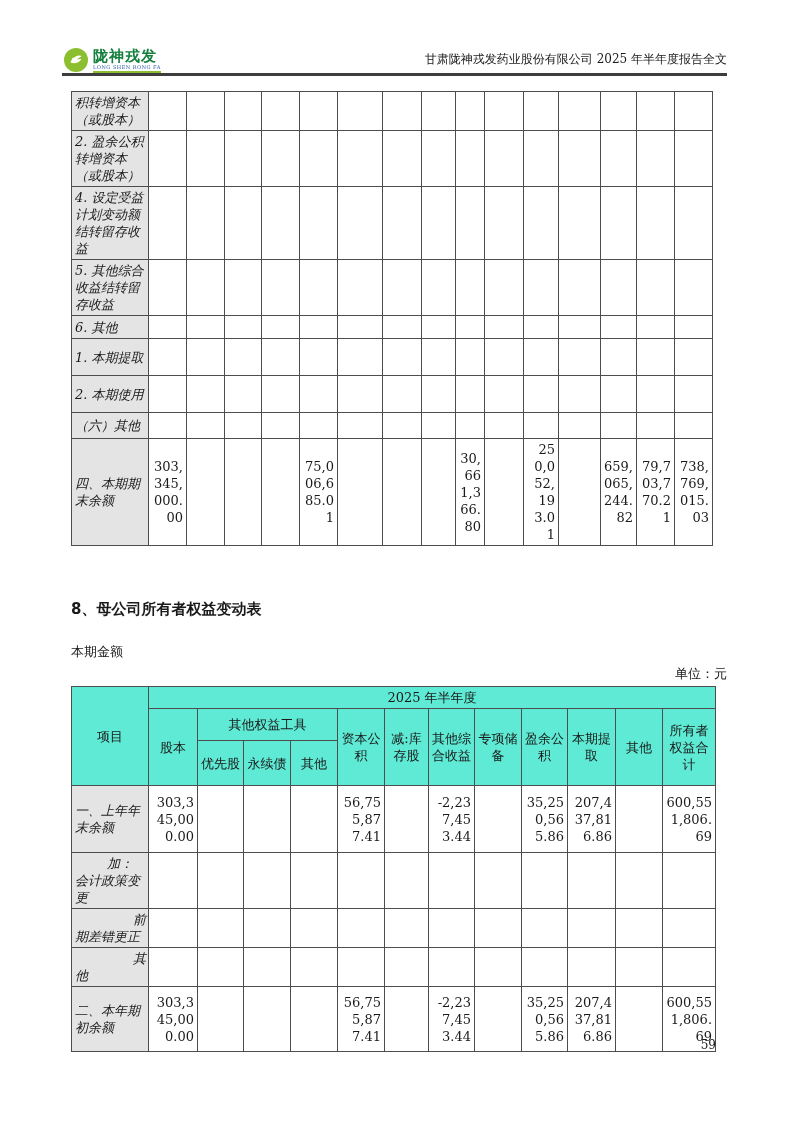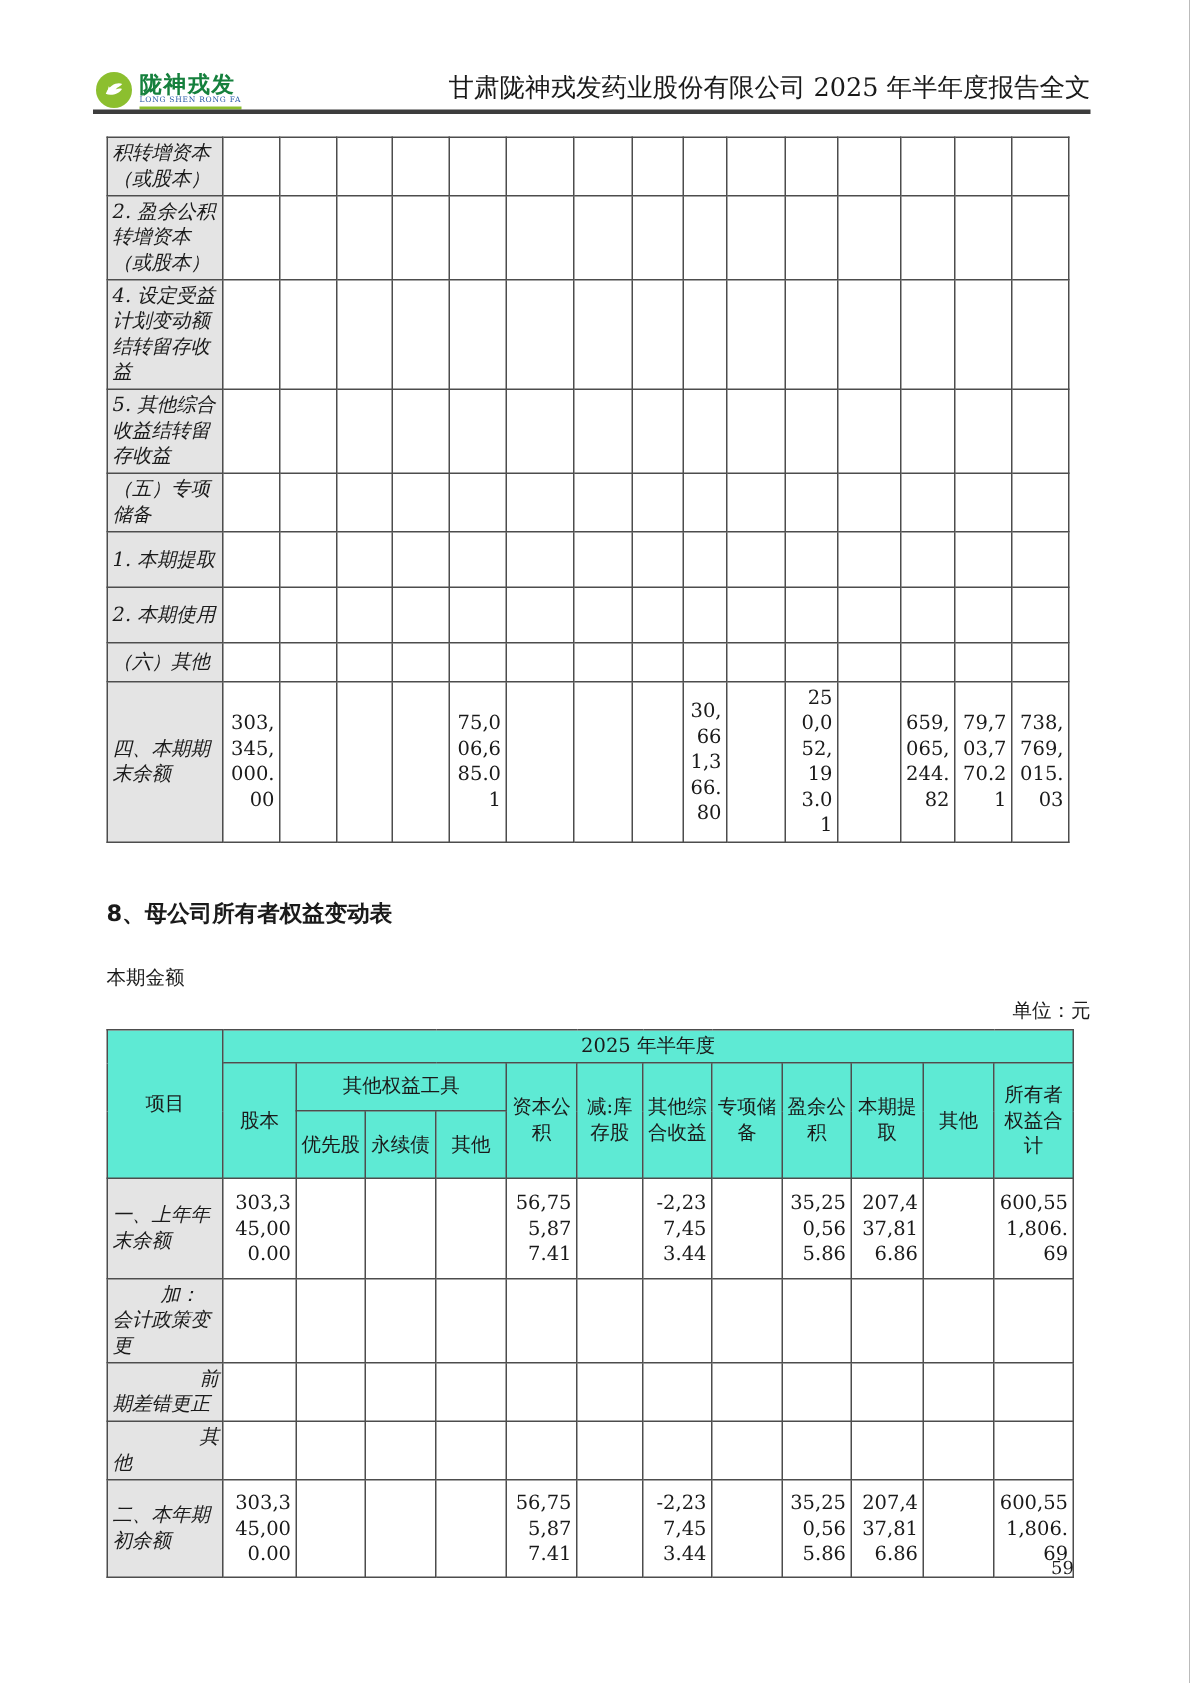--- a/index.html
+++ b/index.html
@@ -9,21 +9,21 @@
     font-family:"DejaVu Serif","Liberation Serif",serif;
     color:#1a1a1a;
   }
   
   .doc-header{position:absolute;left:62px;top:46px;width:665px;height:26px;}
   .logo{position:absolute;left:2px;top:2px;display:flex;align-items:flex-start;}
   .logo-circle{width:24px;height:24px;flex:0 0 auto;}
   .logo-text{margin-left:5px;}
   .logo-cn{font-size:15px;font-weight:bold;color:#15803d;letter-spacing:1px;line-height:16px;}
   .logo-en{font-size:5px;color:#2b5ca8;letter-spacing:.5px;line-height:6px;border-bottom:2px solid #8cbf2f;padding-bottom:1px;}
-  .doc-title{position:absolute;right:0;top:4px;font-size:17px;line-height:18px;text-align:right;}
+  .doc-title{position:absolute;right:0;top:4px;font-size:12px;line-height:18px;text-align:right;}
   .header-rule{position:absolute;left:62px;top:73px;width:665px;height:3px;background:#3d3d3d;}
   
   table{border-collapse:collapse;table-layout:fixed;}
   td{border:1px solid #4d4d4d;font-size:13px;line-height:17px;padding:2px 3px;
      word-break:break-all;overflow-wrap:anywhere;vertical-align:middle;}
   td.lab{background:#e4e4e4;text-align:left;font-style:italic;}
   td.num{text-align:right;}
   td.hd{background:#5eead4;text-align:center;vertical-align:middle;}
   .tbl1{position:absolute;left:71px;top:91px;width:641px;}
   .tbl2{position:absolute;left:71px;top:686px;width:644px;}
@@ -141,22 +141,22 @@
           <td class="num"></td>
           <td class="num"></td>
           <td class="num"></td>
           <td class="num"></td>
           <td class="num"></td>
           <td class="num"></td>
           <td class="num"></td>
           <td class="num"></td>
           <td class="num"></td>
         </tr>
-        <tr style="height: 37px;">
-          <td class="lab">（五）专项储备</td>
+        <tr style="height: 23px;">
+          <td class="lab">6. 其他</td>
           <td class="num"></td>
           <td class="num"></td>
           <td class="num"></td>
           <td class="num"></td>
           <td class="num"></td>
           <td class="num"></td>
           <td class="num"></td>
           <td class="num"></td>
           <td class="num"></td>
           <td class="num"></td>

